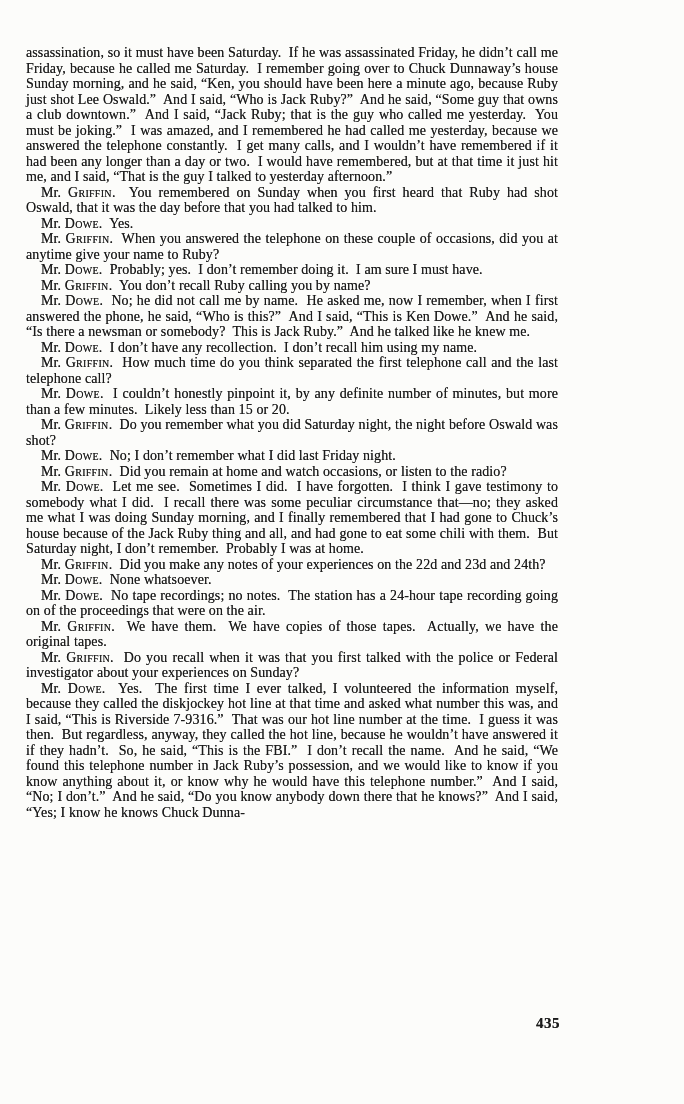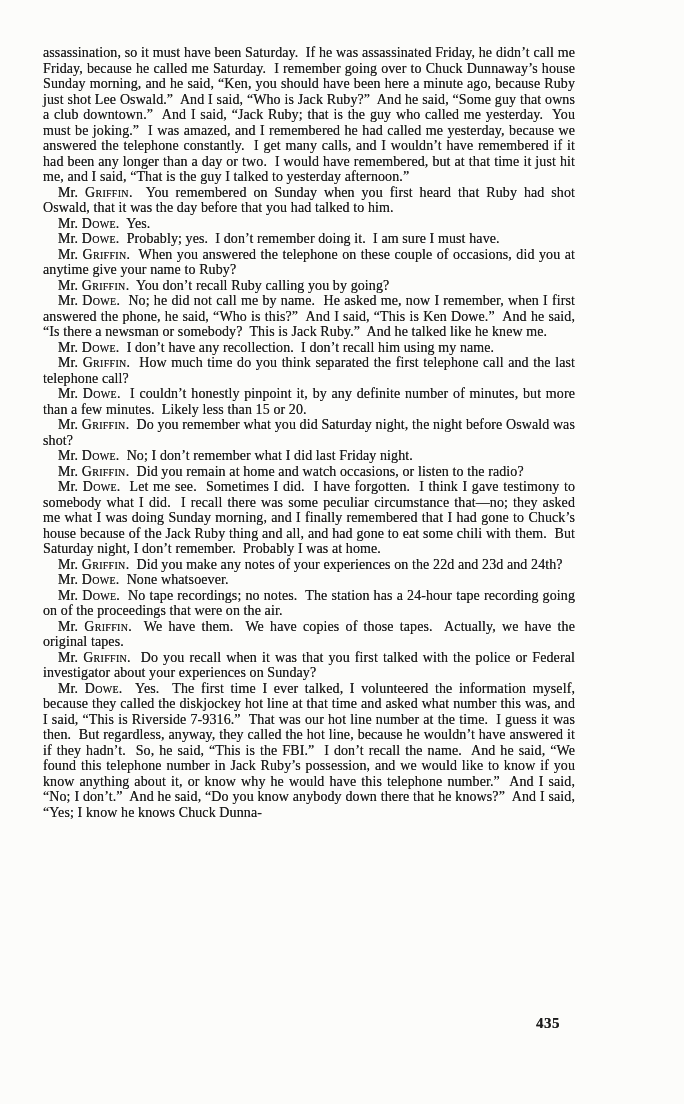--- a/index.html
+++ b/index.html
@@ -10,21 +10,21 @@
   }
   .page {
     position: relative;
     width: 684px;
     height: 1104px;
     overflow: hidden;
     text-shadow: 0 0 0.45px rgba(25,25,25,0.75); 
   }
   .text-col {
     position: absolute;
-    left: 43px;
+    left: 26px;
     top: 45px;
     width: 532px;
     text-align: justify;
     font-size: 14px;
     line-height: 15.5px;
     letter-spacing: 0.1px;
   }
   .para {
     margin: 0;
     white-space: pre-wrap; 
@@ -42,23 +42,23 @@
 </style>
 </head>
 <body style="background: rgb(252, 252, 250); color: rgb(27, 27, 27);">
 
 <div class="page">
   <div class="text-col">
     <p class="para continuation">assassination, so it must have been Saturday.  If he was assassinated Friday, he didn’t call me Friday, because he called me Saturday.  I remember going over to Chuck Dunnaway’s house Sunday morning, and he said, “Ken, you should have been here a minute ago, because Ruby just shot Lee Oswald.”  And I said, “Who is Jack Ruby?”  And he said, “Some guy that owns a club downtown.”  And I said, “Jack Ruby; that is the guy who called me yesterday.  You must be joking.”  I was amazed, and I remembered he had called me yesterday, because we answered the telephone constantly.  I get many calls, and I wouldn’t have remembered if it had been any longer than a day or two.  I would have remembered, but at that time it just hit me, and I said, “That is the guy I talked to yesterday afternoon.”</p>
     <div id="dialogue-container">
         <p class="para dialogue"><span class="speaker-prefix">Mr. </span><span class="speaker-name">Griffin</span><span>.  </span><span class="dialogue-text">You remembered on Sunday when you first heard that Ruby had shot Oswald, that it was the day before that you had talked to him.</span></p>
         <p class="para dialogue"><span class="speaker-prefix">Mr. </span><span class="speaker-name">Dowe</span><span>.  </span><span class="dialogue-text">Yes.</span></p>
+        <p class="para dialogue"><span class="speaker-prefix">Mr. </span><span class="speaker-name">Griffin</span><span>.  </span><span class="dialogue-text">When you answered the telephone on these couple of occasions, did you at anytime give your name to Ruby?</span></p>
         <p class="para dialogue"><span class="speaker-prefix">Mr. </span><span class="speaker-name">Dowe</span><span>.  </span><span class="dialogue-text">Probably; yes.  I don’t remember doing it.  I am sure I must have.</span></p>
-        <p class="para dialogue"><span class="speaker-prefix">Mr. </span><span class="speaker-name">Griffin</span><span>.  </span><span class="dialogue-text">When you answered the telephone on these couple of occasions, did you at anytime give your name to Ruby?</span></p>
-        <p class="para dialogue"><span class="speaker-prefix">Mr. </span><span class="speaker-name">Griffin</span><span>.  </span><span class="dialogue-text">You don’t recall Ruby calling you by going?</span></p>
+        <p class="para dialogue"><span class="speaker-prefix">Mr. </span><span class="speaker-name">Griffin</span><span>.  </span><span class="dialogue-text">You don’t recall Ruby calling you by name?</span></p>
         <p class="para dialogue"><span class="speaker-prefix">Mr. </span><span class="speaker-name">Dowe</span><span>.  </span><span class="dialogue-text">No; he did not call me by name.  He asked me, now I remember, when I first answered the phone, he said, “Who is this?”  And I said, “This is Ken Dowe.”  And he said, “Is there a newsman or somebody?  This is Jack Ruby.”  And he talked like he knew me.</span></p>
         <p class="para dialogue"><span class="speaker-prefix">Mr. </span><span class="speaker-name">Dowe</span><span>.  </span><span class="dialogue-text">I don’t have any recollection.  I don’t recall him using my name.</span></p>
         <p class="para dialogue"><span class="speaker-prefix">Mr. </span><span class="speaker-name">Griffin</span><span>.  </span><span class="dialogue-text">How much time do you think separated the first telephone call and the last telephone call?</span></p>
         <p class="para dialogue"><span class="speaker-prefix">Mr. </span><span class="speaker-name">Dowe</span><span>.  </span><span class="dialogue-text">I couldn’t honestly pinpoint it, by any definite number of minutes, but more than a few minutes.  Likely less than 15 or 20.</span></p>
         <p class="para dialogue"><span class="speaker-prefix">Mr. </span><span class="speaker-name">Griffin</span><span>.  </span><span class="dialogue-text">Do you remember what you did Saturday night, the night before Oswald was shot?</span></p>
         <p class="para dialogue"><span class="speaker-prefix">Mr. </span><span class="speaker-name">Dowe</span><span>.  </span><span class="dialogue-text">No; I don’t remember what I did last Friday night.</span></p>
         <p class="para dialogue"><span class="speaker-prefix">Mr. </span><span class="speaker-name">Griffin</span><span>.  </span><span class="dialogue-text">Did you remain at home and watch occasions, or listen to the radio?</span></p>
         <p class="para dialogue"><span class="speaker-prefix">Mr. </span><span class="speaker-name">Dowe</span><span>.  </span><span class="dialogue-text">Let me see.  Sometimes I did.  I have forgotten.  I think I gave testimony to somebody what I did.  I recall there was some peculiar circumstance that—no; they asked me what I was doing Sunday morning, and I finally remembered that I had gone to Chuck’s house because of the Jack Ruby thing and all, and had gone to eat some chili with them.  But Saturday night, I don’t remember.  Probably I was at home.</span></p>
         <p class="para dialogue"><span class="speaker-prefix">Mr. </span><span class="speaker-name">Griffin</span><span>.  </span><span class="dialogue-text">Did you make any notes of your experiences on the 22d and 23d and 24th?</span></p>
         <p class="para dialogue"><span class="speaker-prefix">Mr. </span><span class="speaker-name">Dowe</span><span>.  </span><span class="dialogue-text">None whatsoever.</span></p>

